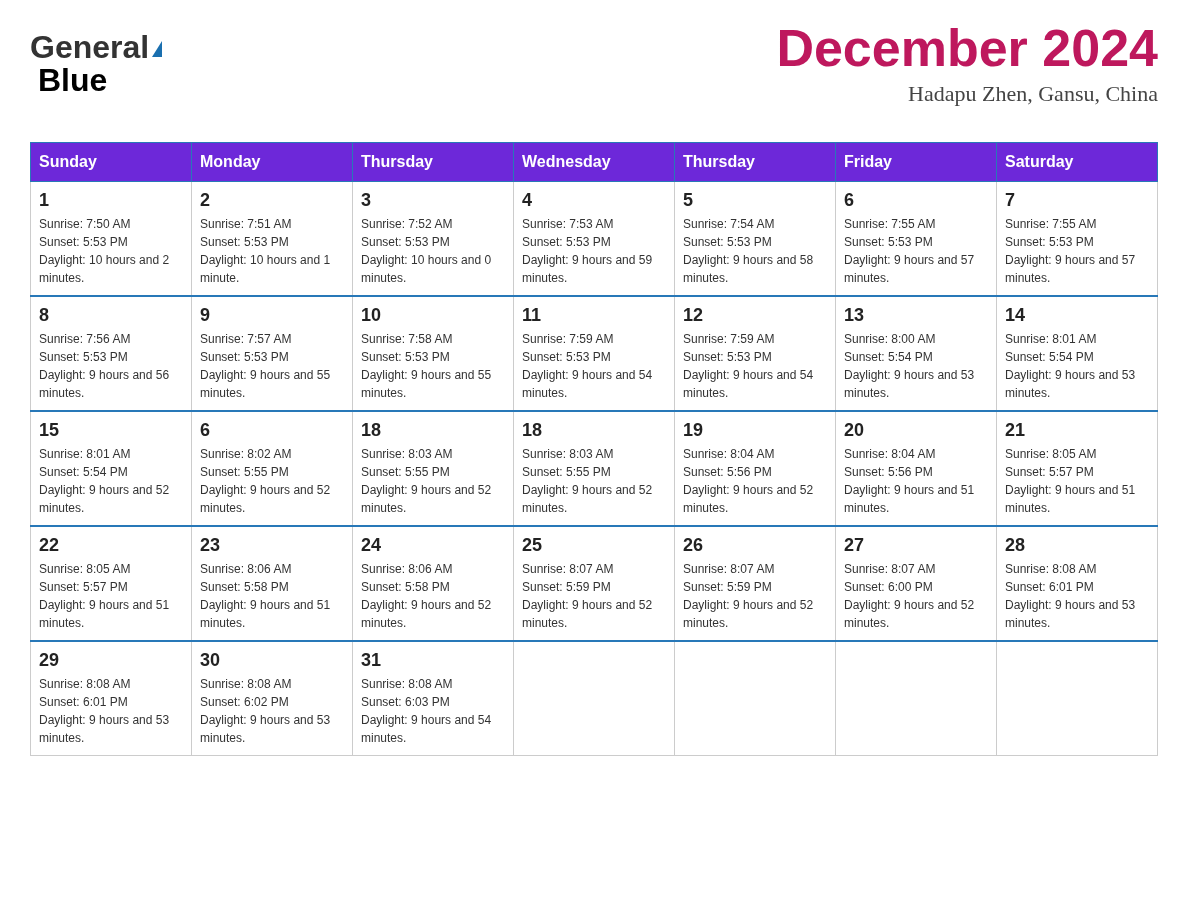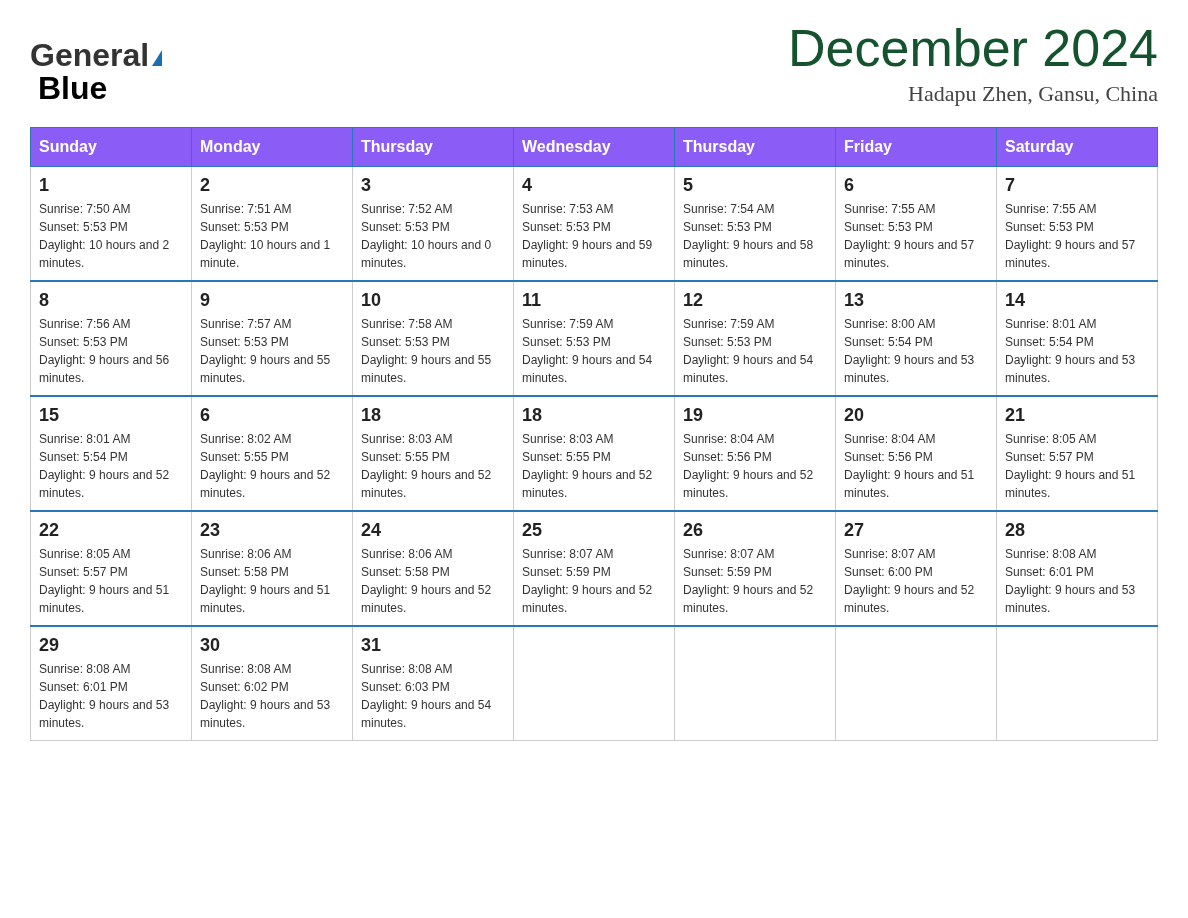--- a/index.html
+++ b/index.html
@@ -6,50 +6,50 @@
     body {
       font-family: Arial, sans-serif;
       background: #fff;
       width: 1188px;
       min-height: 918px;
       padding: 20px 30px;
     }
     .header {
       display: flex;
       justify-content: space-between;
-      align-items: flex-end;
-      margin-bottom: 20px;
+      align-items: center;
+      margin-bottom: 35px;
     }
     .logo {
       display: flex;
       flex-direction: column;
       align-items: flex-start;
     }
     .title-block {
       text-align: right;
     }
     .main-title {
       font-size: 52px;
-      font-weight: normal;
-      color: #14532d;
+      font-weight: bold;
+      color: #be185d;
       line-height: 1.1;
     }
     .subtitle {
       font-size: 22px;
       color: #444;
       margin-top: 4px;
       font-family: Liberation Serif, serif;
     }
     table {
       width: 100%;
       border-collapse: collapse;
       table-layout: fixed;
     }
     thead tr th {
-      background-color: #8b5cf6;
+      background-color: #6d28d9;
       color: #fff;
       font-size: 16px;
       font-weight: bold;
       padding: 10px 8px;
       text-align: left;
       border: 1px solid #2878b8;
     }
     tbody tr td {
       vertical-align: top;
       padding: 8px 8px;

